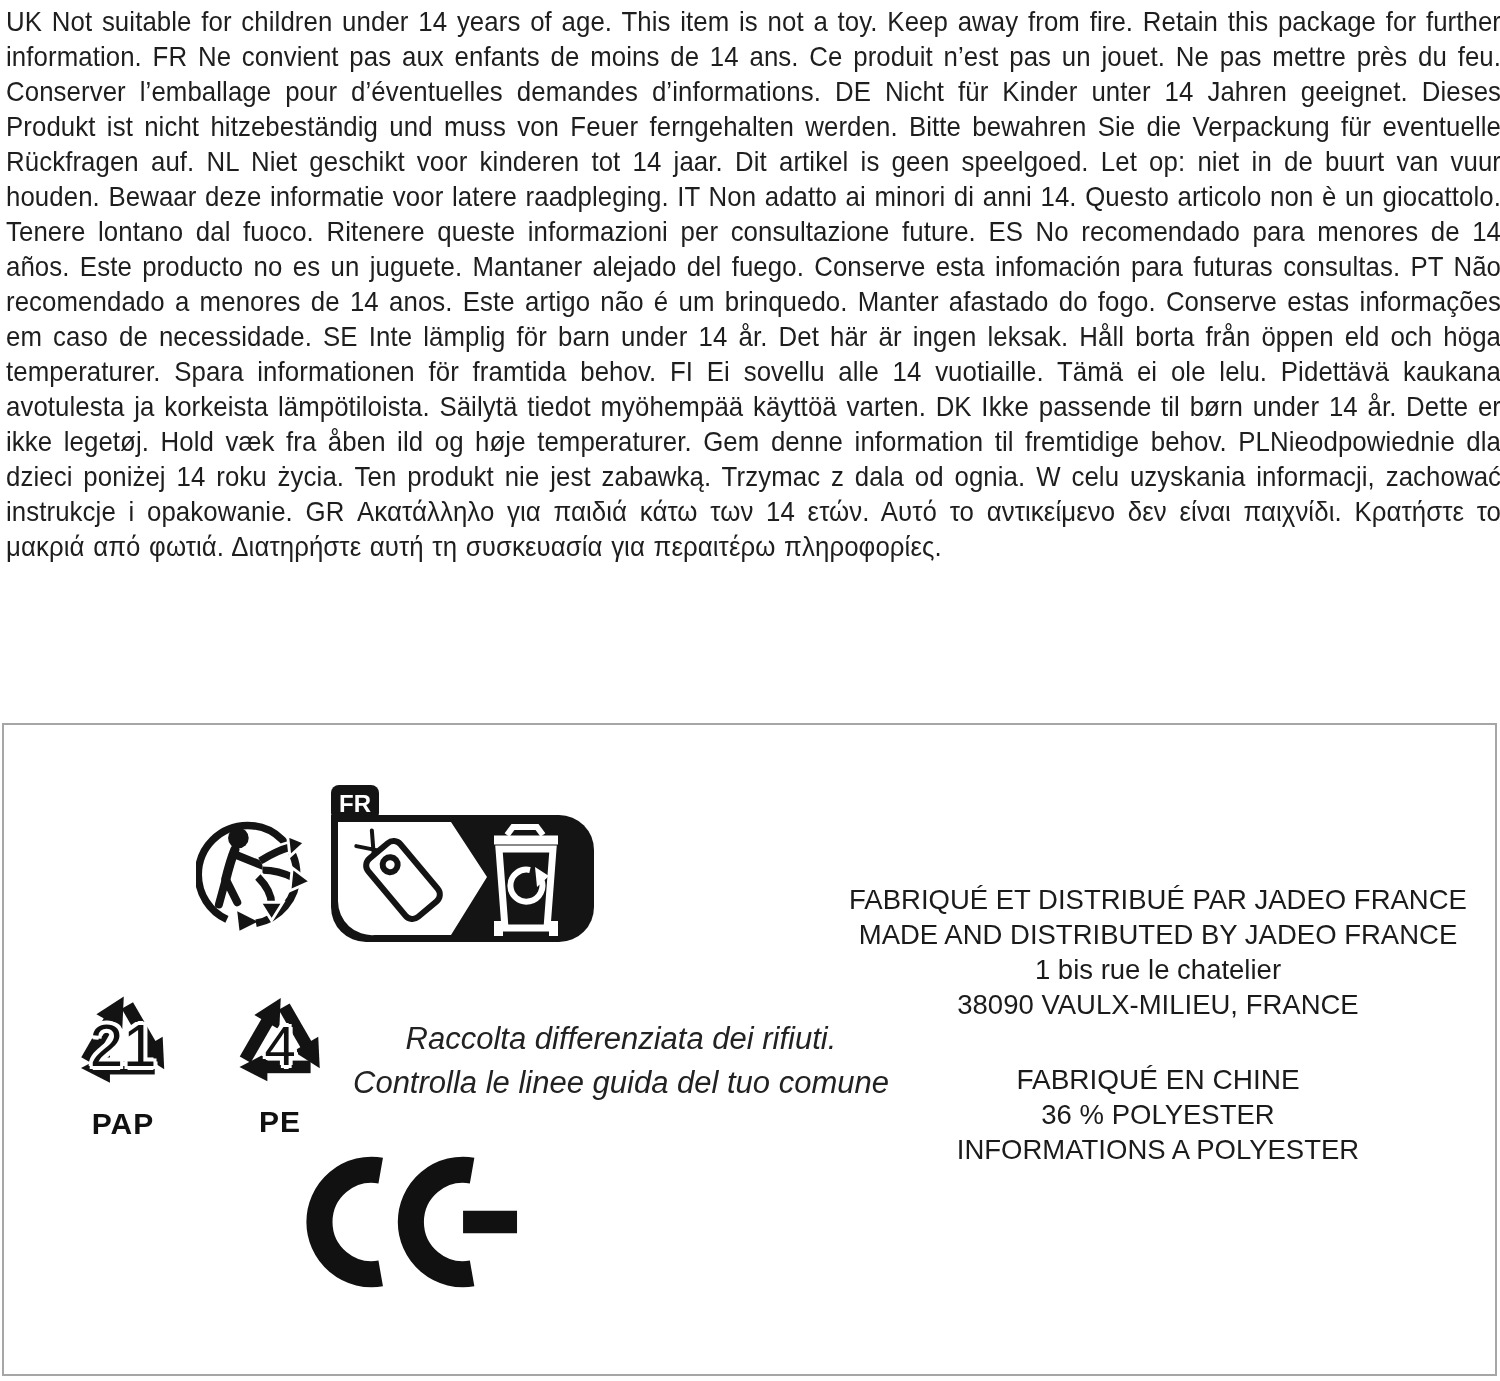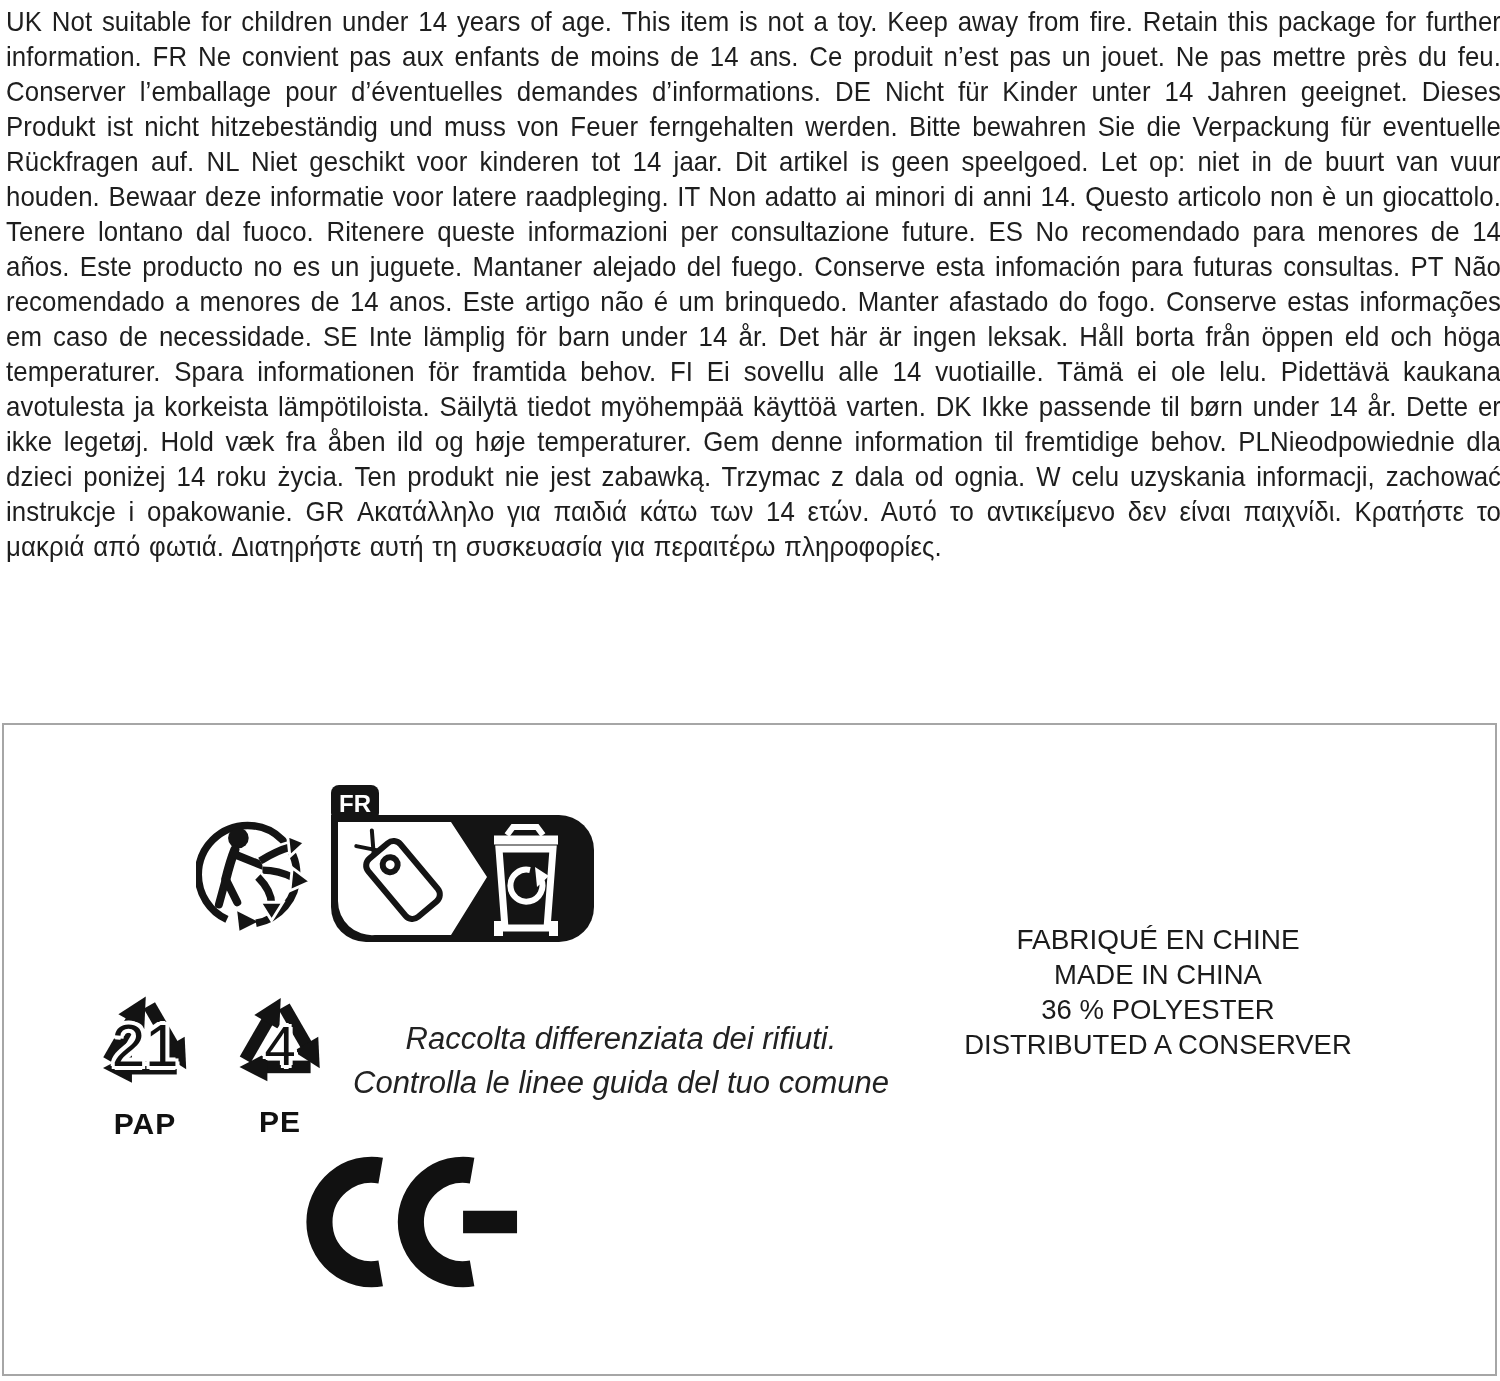--- a/index.html
+++ b/index.html
@@ -98,21 +98,21 @@
         <polyline points="176,50 182,42 206,42 212,50" stroke-width="6"></polyline>
         <path d="M163,55 H227" stroke-width="9"></path>
         <path d="M168,64 L174,143 L216,143 L222,64 Z" stroke-width="7"></path>
         <rect x="163" y="136" width="9" height="15" fill="#ffffff" stroke="none"></rect>
         <rect x="218" y="136" width="9" height="15" fill="#ffffff" stroke="none"></rect>
         <path d="M199,85 A16,16 0 1 0 210,94" stroke-width="6"></path>
         <polygon points="204,82 218,91 206,102" fill="#ffffff" stroke="none"></polygon>
       </g>
     </svg>
 
-    <div class="mat" style="left:78px;top:258px;width:126px">
+    <div class="mat" style="left:56px;top:258px;width:126px">
       <div class="mob">
         <svg width="126" height="112" viewBox="0 0 120 120">
           <use href="#mobius" xlink:href="#mobius"></use>
         </svg>
         <div class="matnum num-21">21</div>
       </div>
       <div class="matcode">PAP</div>
     </div>
 
     <div class="mat" style="left:222px;top:260px;width:108px">
@@ -130,22 +130,27 @@
       <div>Controlla le linee guida del tuo comune</div>
     </div>
 
     <svg class="abs icon-svg" style="left:298px;top:422px" width="222" height="150" viewBox="0 0 255 170" fill="none" stroke="#111111" aria-label="CE">
       <path d="M90.4,25.9 A60,60 0 1 0 90.4,144.1" stroke-width="30"></path>
       <path d="M195.4,25.9 A60,60 0 1 0 195.4,144.1" stroke-width="30"></path>
       <path d="M185,85 H247" stroke-width="26"></path>
     </svg>
 
     <div class="addr">
+      <div>
+        <div class="line">FABRIQUÉ ET DISTRIBUÉ PAR JADEO FRANCE</div>
+        <div class="line">MADE AND DISTRIBUTED BY JADEO FRANCE</div>
+        <div class="line">1 bis rue le chatelier</div>
+        <div class="line">38090 VAULX-MILIEU, FRANCE</div>
+      </div>
       <div class="blk2">
         <div class="line bold">FABRIQUÉ EN CHINE</div>
-        <div class="line">MADE IN CHINA</div>
         <div class="line">36 % POLYESTER</div>
-        <div class="line">DISTRIBUTED A CONSERVER</div>
+        <div class="line">INFORMATIONS A POLYESTER</div>
       </div>
     </div>
 
   </div>
 </div>
 
 </body></html>

